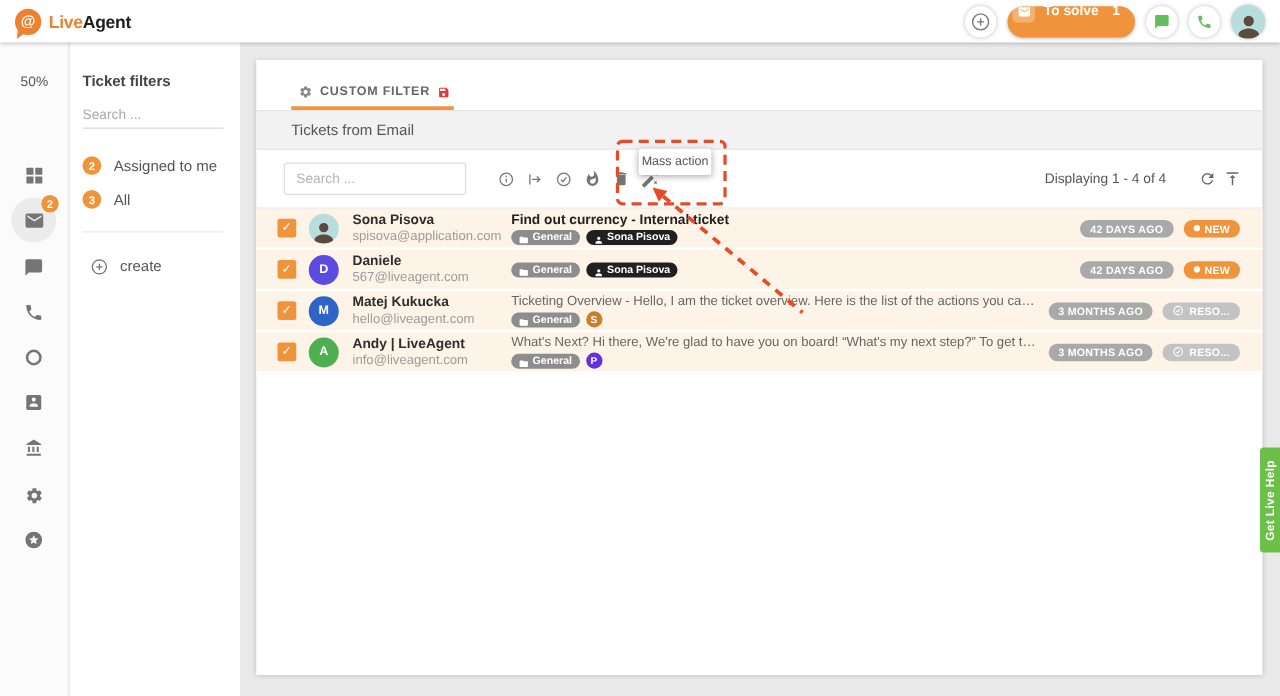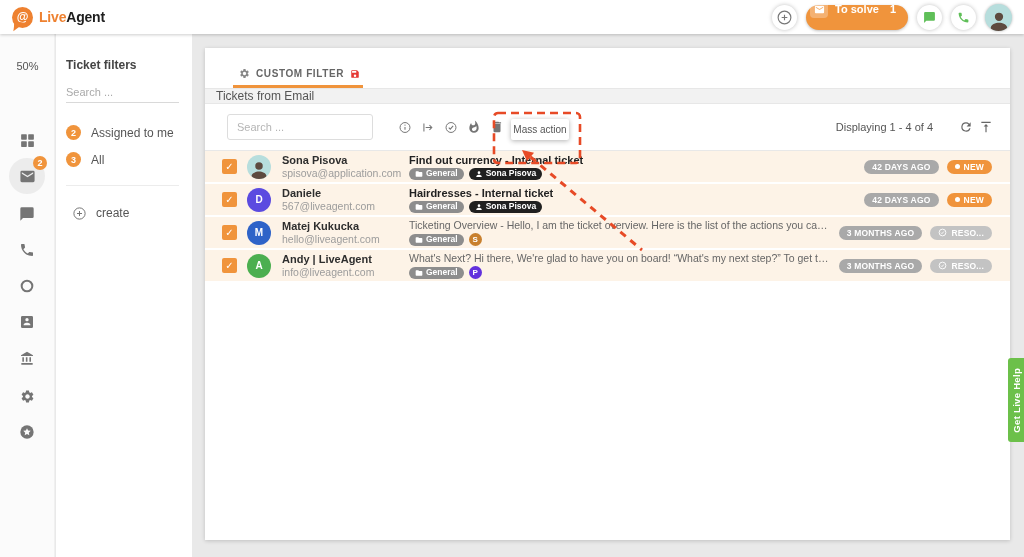--- a/index.html
+++ b/index.html
@@ -54,22 +54,22 @@
   .fp-create{display:flex;gap:9px;margin-top:20px;color:#757575;cursor:pointer;background:none;border:none;padding:0;margin-left:6px;}
   .fp-create-label{font-size:12px;color:#555;}
 
   
   .card{position:absolute;left:205px;top:48px;width:805px;height:492px;background:#fff;
         box-shadow:0 1px 4px rgba(0,0,0,.18);z-index:1;}
   .tab-row{position:relative;height:40px;}
   .tab{position:absolute;left:28px;bottom:0;height:29px;display:flex;align-items:center;gap:6px;padding:0 6px;cursor:pointer;}
   .tab-label{font-size:10px;font-weight:bold;letter-spacing:.6px;color:#666;}
   .tab-underline{position:absolute;left:28px;bottom:0;width:130px;height:3px;background:var(--accent);}
-  .filter-name-bar{height:16px;background:#f2f2f2;border-top:1px solid #e7e7e7;border-bottom:1px solid #e7e7e7;
-                   display:flex;align-items:center;padding-left:11px;font-size:12px;color:#555;}
+  .filter-name-bar{height:32px;background:#f2f2f2;border-top:1px solid #e7e7e7;border-bottom:1px solid #e7e7e7;
+                   display:flex;align-items:center;padding-left:28px;font-size:12px;color:#555;}
   .toolbar{height:47px;display:flex;align-items:center;border-bottom:1px solid #e8e8e8;padding:0 16px 0 22px;}
   .tb-search{width:146px;height:26px;border:1px solid #ddd;border-radius:3px;font-size:11px;padding:0 9px;color:#555;
              outline:none;font-family:inherit;}
   .tb-search::placeholder{color:#b5b5b5;}
   .tool-icons{display:flex;align-items:center;gap:9px;margin-left:25px;}
   .tool-btn{width:14px;height:20px;border:none;background:transparent;color:#757575;cursor:pointer;padding:0;
             display:flex;align-items:center;justify-content:center;}
   .tb-spacer{flex:1;}
   .displaying{font-size:11px;color:#555;margin-right:21px;}
   .mini-btn{width:17px;height:20px;border:none;background:transparent;color:#666;cursor:pointer;padding:0;
@@ -87,21 +87,21 @@
           font-weight:bold;display:flex;align-items:center;justify-content:center;overflow:hidden;}
   .av-photo{background:var(--avatar-teal);align-items:flex-end;}
   .av-d{background:var(--avatar-d);} .av-m{background:var(--avatar-m);} .av-a{background:var(--avatar-a);}
   .who{width:120px;margin-left:11px;flex-shrink:0;line-height:13px;}
   .who-name{font-size:11px;font-weight:bold;color:#2e2e2e;white-space:nowrap;}
   .who-email{font-size:10.5px;color:#9c9c9c;white-space:nowrap;}
   .what{flex:1;min-width:0;margin-left:7px;line-height:13px;}
   .subject{font-size:11px;font-weight:bold;color:#222;white-space:nowrap;overflow:hidden;text-overflow:ellipsis;}
   .preview{font-size:10.5px;color:#666;white-space:nowrap;overflow:hidden;text-overflow:ellipsis;}
   .tags{display:flex;align-items:center;gap:5px;margin-top:1px;}
-  .tag-pill{height:12px;border-radius:6px;display:inline-flex;align-items:center;gap:3px;padding:0 6px;
+  .tag-pill{height:12px;border-radius:6px;display:inline-flex;align-items:flex-end;gap:3px;padding:0 6px;
             font-size:8.5px;font-weight:bold;color:#fff;}
   .tag-folder{background:var(--tag-gray);} .tag-agent{background:var(--tag-black);}
   .tag-circle{width:13px;height:13px;border-radius:50%;color:#fff;font-size:8px;font-weight:bold;
               display:inline-flex;align-items:center;justify-content:center;}
   .tc-s{background:var(--tag-s);} .tc-p{background:var(--tag-p);}
   .badges{display:flex;align-items:center;gap:8px;margin:0 18px 0 8px;flex-shrink:0;}
   .pill{height:14px;border-radius:7px;padding:0 8px;font-size:8.5px;font-weight:bold;color:#fff;letter-spacing:.2px;
         display:inline-flex;align-items:center;gap:4px;}
   .pill-time{background:var(--pill-gray);}
   .pill-new{background:var(--accent);}
@@ -349,21 +349,20 @@
     </div>
 
     <div class="ticket-row">
       <div class="cb"></div>
       <div class="avatar av-d">D</div>
       <div class="who">
         <div class="who-name">Daniele</div>
         <div class="who-email">567@liveagent.com</div>
       </div>
       <div class="what">
-        <div class="subject">Hairdresses - Internal ticket</div>
         <div class="tags">
           <span class="tag-pill tag-folder">
               <svg width="8" height="8" viewBox="0 0 24 24">
                 <path fill="#fff" d="M10 4H4a2 2 0 0 0-2 2v12a2 2 0 0 0 2 2h16a2 2 0 0 0 2-2V8a2 2 0 0 0-2-2h-8l-2-2z"></path>
               </svg>
               <span>General</span>
             </span>
           <span class="tag-pill tag-agent">
               <svg width="8" height="8" viewBox="0 0 24 24">
                 <path fill="#fff" d="M12 12a4 4 0 1 0 0-8 4 4 0 0 0 0 8zm0 2c-3.3 0-8 1.7-8 5v2h16v-2c0-3.3-4.7-5-8-5z"></path>

